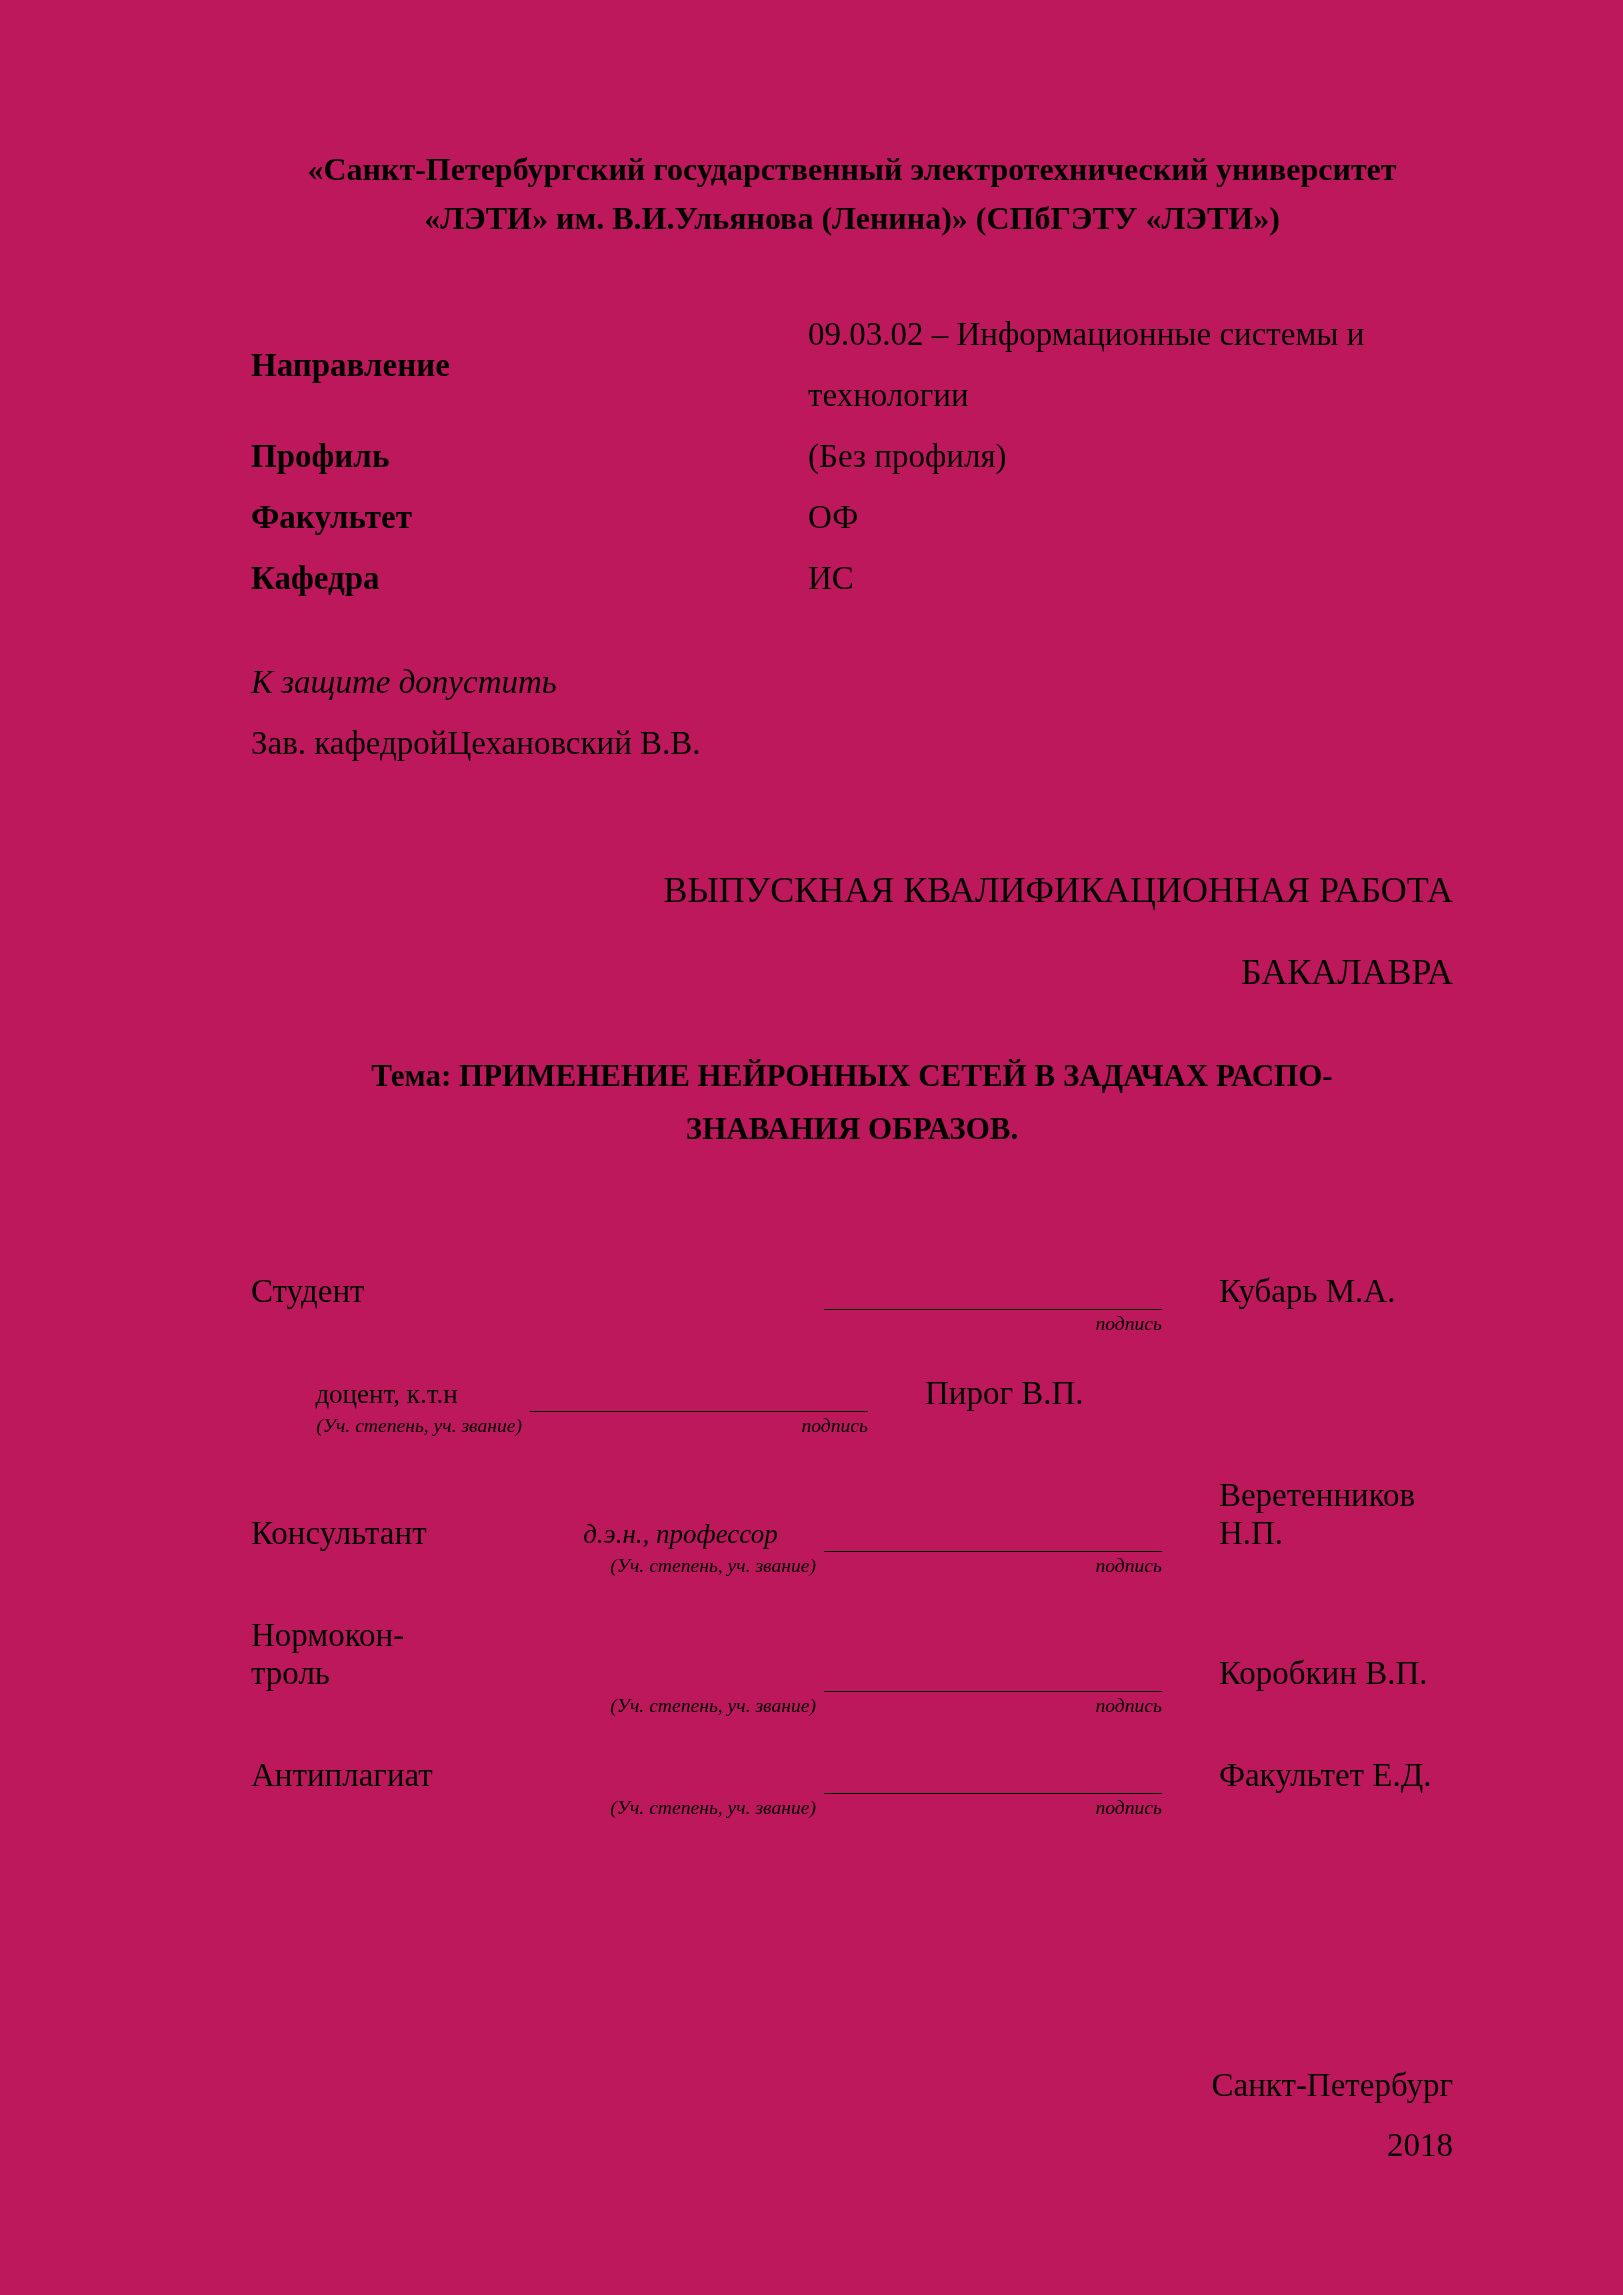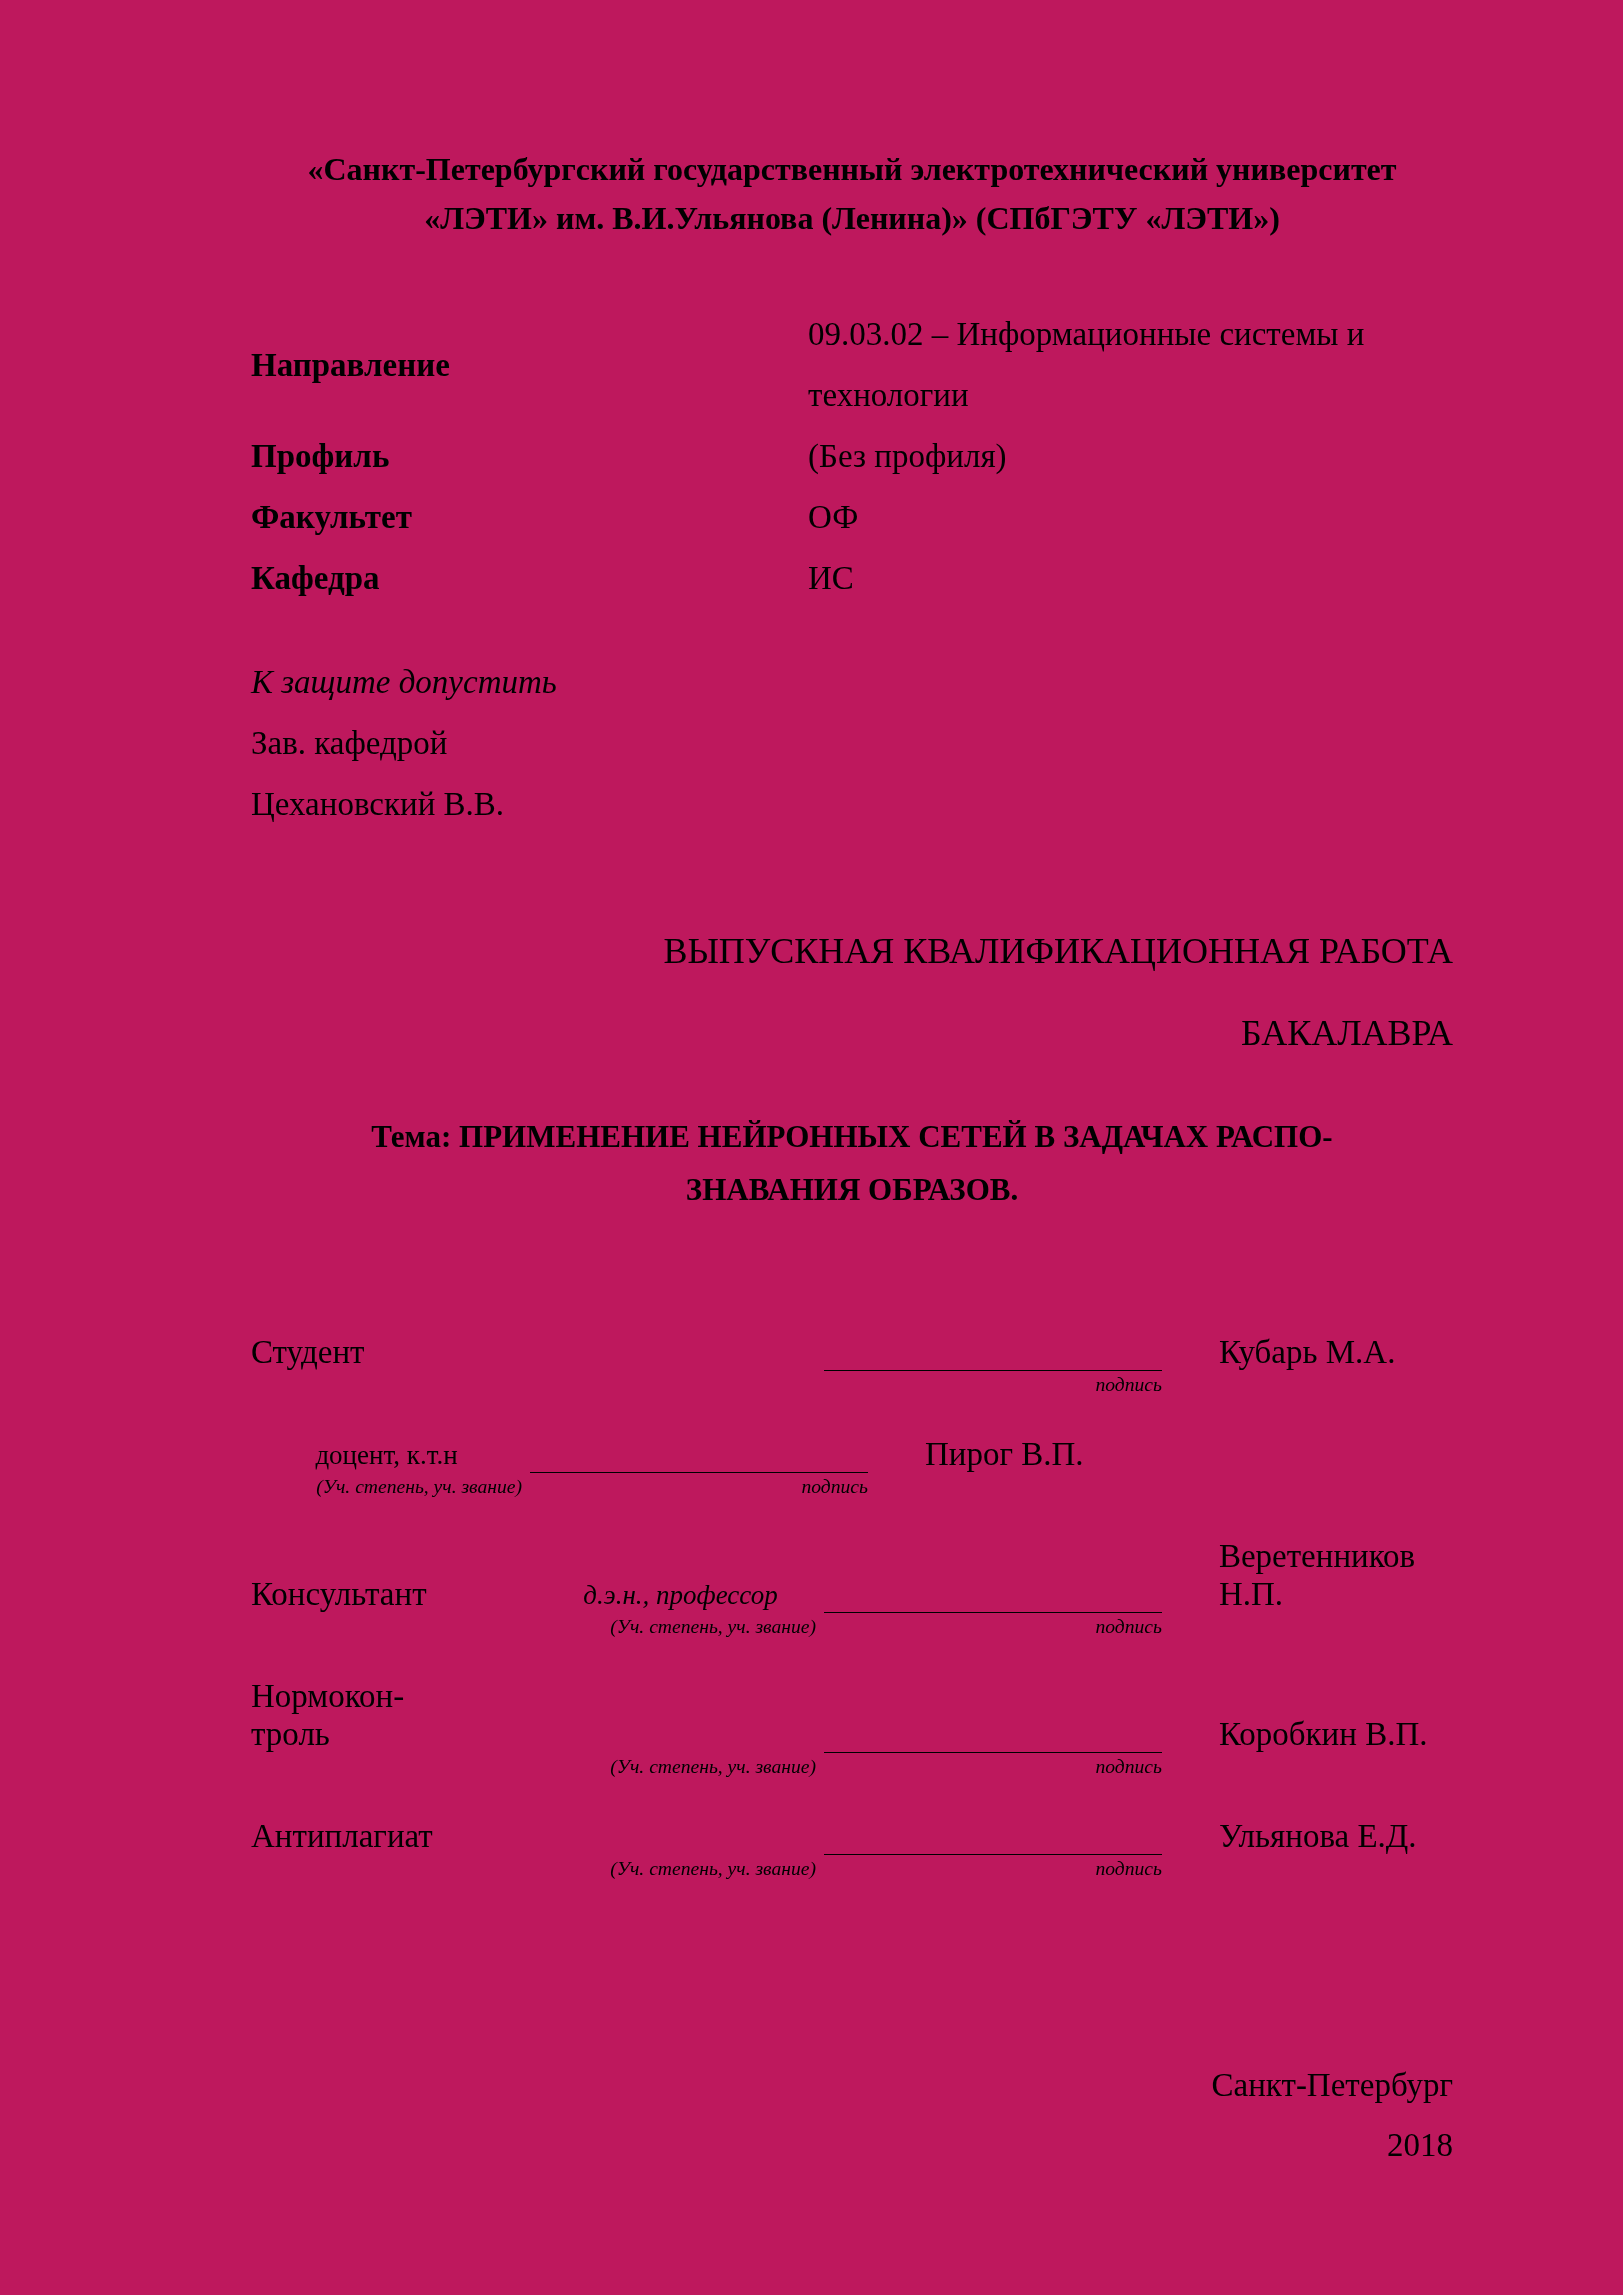--- a/index.html
+++ b/index.html
@@ -21,21 +21,21 @@
     font-size: 32px;
     line-height: 49px;
     margin-bottom: 61px;
     white-space: nowrap;
   }
   .fields .field-row { display: flex; line-height: 61px; align-items: center; }
   .field-label { width: 557px; font-weight: bold; flex-shrink: 0; }
   .field-value { width: 652px; }
   .approval { margin-top: 43px; line-height: 61px; }
   .italic { font-style: italic; }
-  .approval-row { display: flex; justify-content: flex-start; flex-direction: column; }
+  .approval-row { display: flex; justify-content: flex-start; }
   .title {
     margin-top: 75px;
     text-align: right;
     font-weight: normal;
     font-size: 36px;
     line-height: 82px;
   }
   .topic {
     margin-top: 36px;
     text-align: center;
@@ -174,21 +174,21 @@
     <div class="sig-row">
       <div class="col-role">Антиплагиат</div>
       <div class="col-degree">
         <div class="degree-text"></div>
         <div class="caption">(Уч. степень, уч. звание)</div>
       </div>
       <div class="col-sig">
         <div class="sig-line"></div>
         <div class="caption">подпись</div>
       </div>
-      <div class="col-name">Ульянова Е.Д.</div>
+      <div class="col-name">Факультет Е.Д.</div>
     </div>
 
   </div>
 
   <div class="footer">
     <div>Санкт-Петербург</div>
     <div>2018</div>
   </div>
 
 </div>

